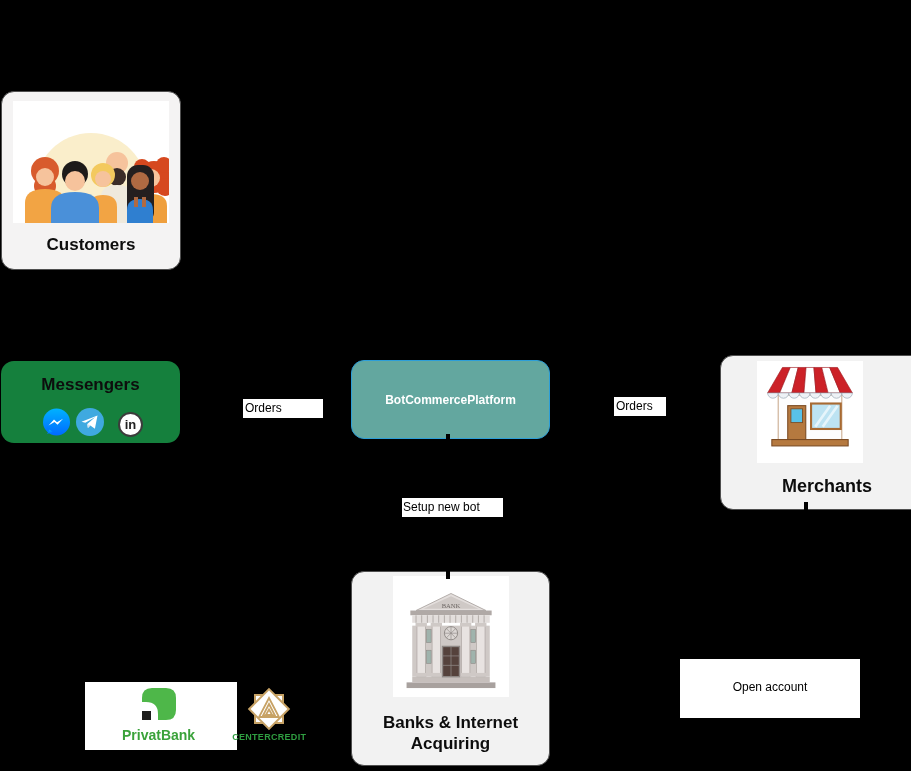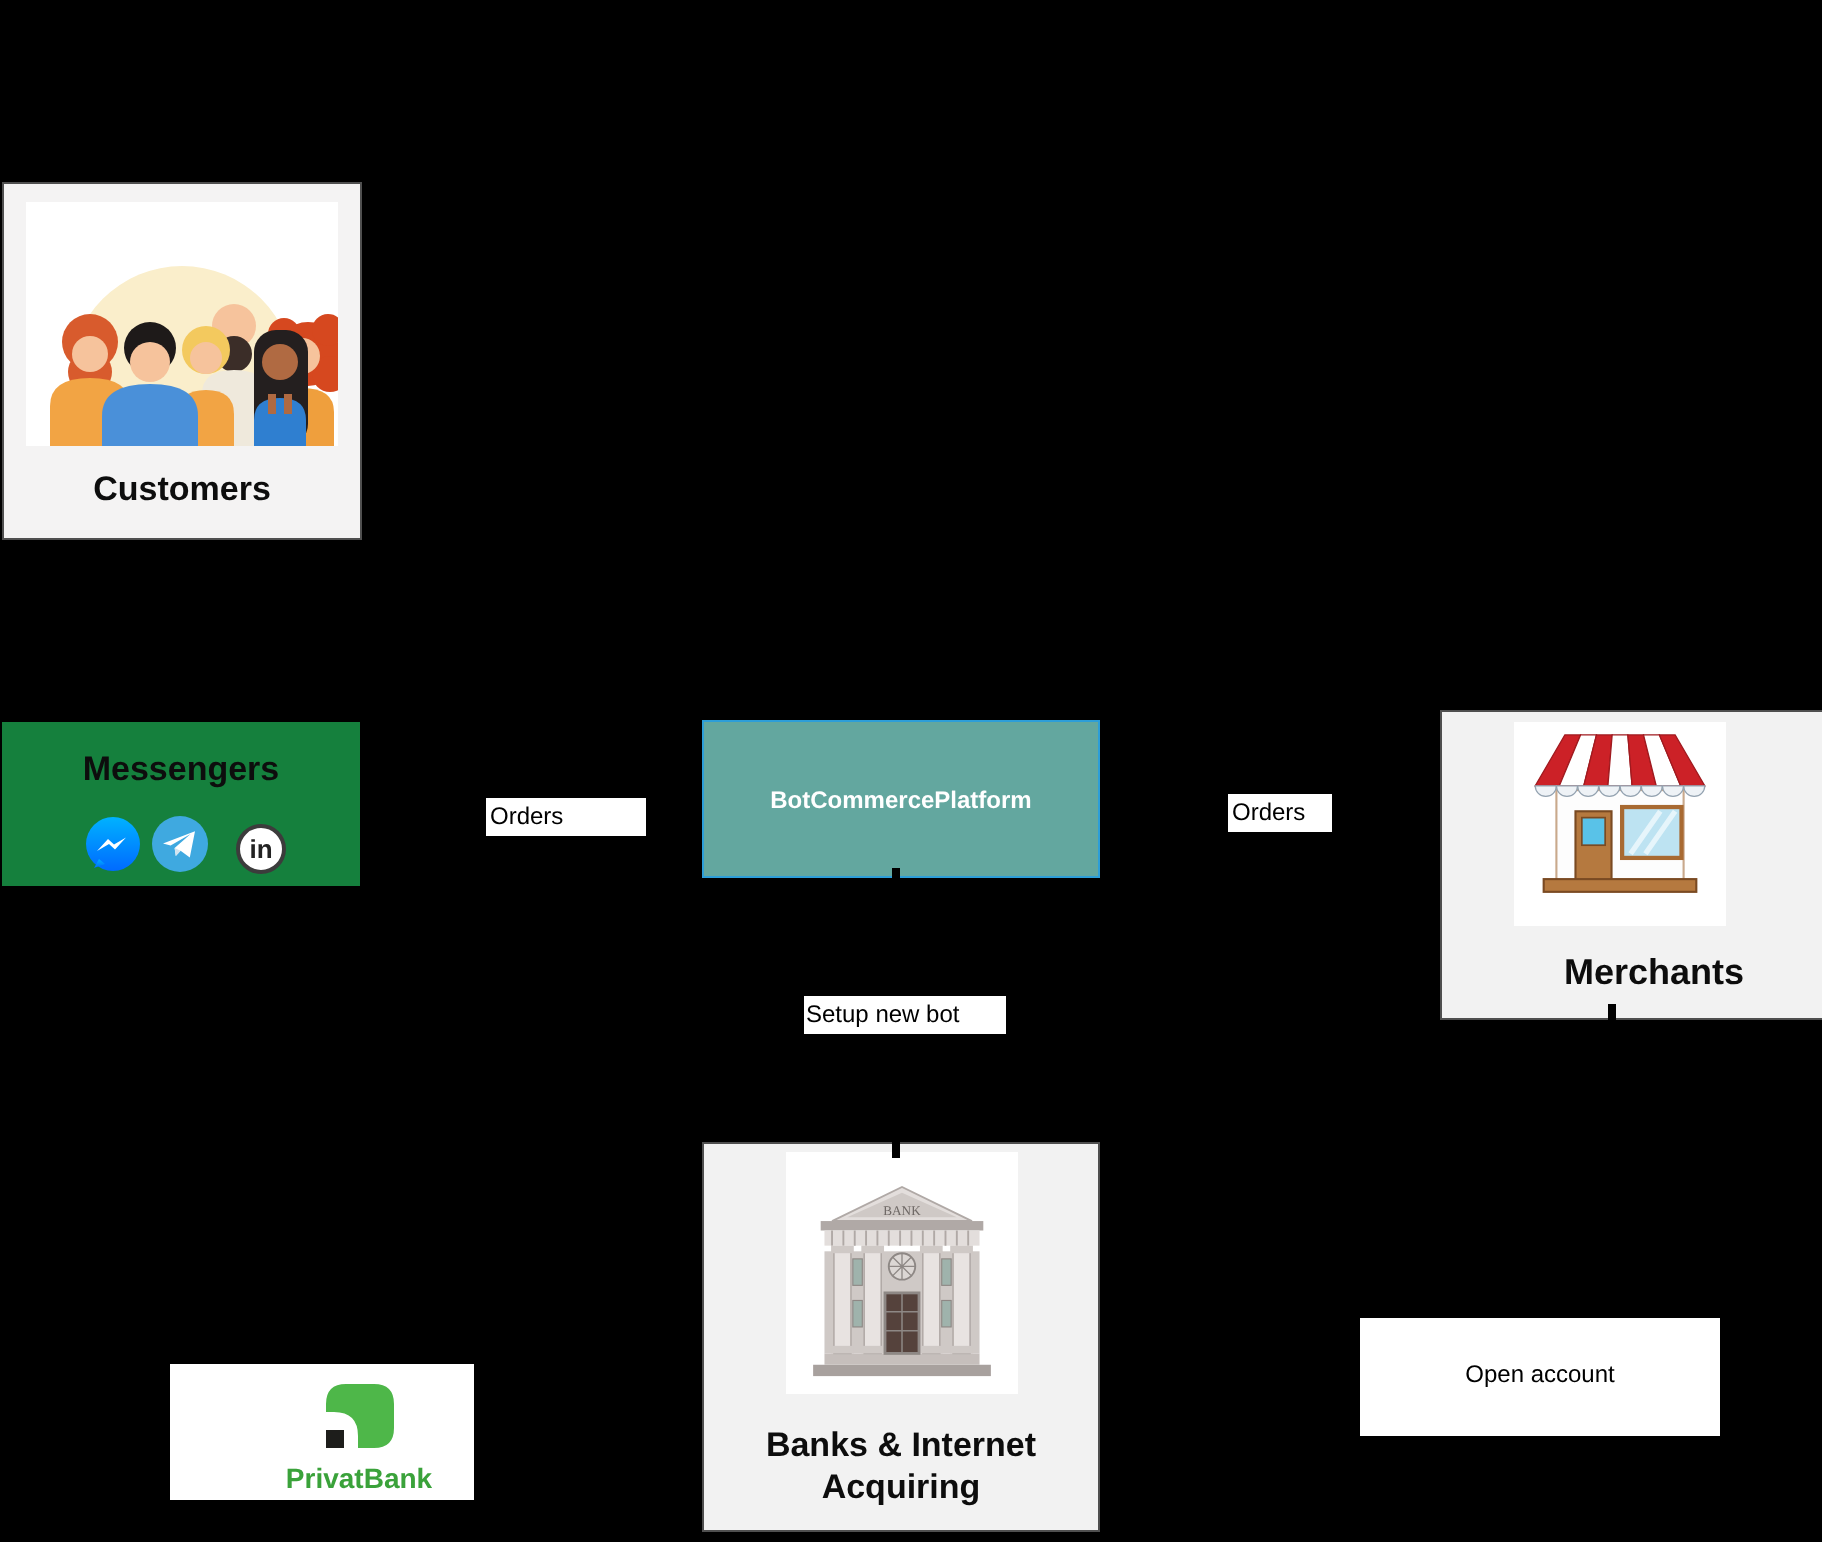--- a/index.html
+++ b/index.html
@@ -1,20 +1,20 @@
 <!DOCTYPE html>
 <html><head>
 <meta charset="utf-8">
 <style>
   html,body{margin:0;padding:0;background:#000;}
   body{width:911px;height:771px;position:relative;overflow:hidden;
        font-family:"Liberation Sans", sans-serif;}
   .canvas{position:absolute;inset:0;background:#000;}
 
-  .node{position:absolute;box-sizing:border-box;}
+  .node{position:absolute;box-sizing:border-box;border-radius:13px;}
   .node-label{font-weight:bold;color:#0d0d0d;text-align:center;}
 
   
   .customers{left:1px;top:91px;width:180px;height:179px;background:#f4f3f3;border:1px solid #4f4f4f;}
   .customers .illus{position:absolute;left:11px;top:9px;width:156px;height:122px;background:#fff;overflow:hidden;}
   .customers .node-label{position:absolute;left:0;top:143px;width:100%;font-size:17px;}
 
   
   .messengers{left:1px;top:361px;width:179px;height:82px;background:#15803d;}
   .messengers .node-label{position:absolute;left:0;top:14px;width:100%;font-size:17px;}
@@ -47,21 +47,21 @@
   .lbl-orders-right{left:614px;top:397px;width:50px;height:19px;padding-left:2px;}
   .lbl-setup{left:402px;top:498px;width:100px;height:19px;padding-left:1px;}
   .lbl-open{left:680px;top:659px;width:180px;height:41px;text-align:center;line-height:20px;padding-top:18px;}
 
   
   .connector{position:absolute;background:#000;z-index:5;}
 
   
   .logos{position:absolute;left:85px;top:682px;width:152px;height:68px;background:#fff;
          display:flex;align-items:stretch;}
-  .logo-col{flex:1;display:flex;flex-direction:column;align-items:center;justify-content:center;padding-left:37px;}
+  .logo-col{flex:1;display:flex;flex-direction:column;align-items:center;justify-content:flex-start;padding-left:37px;}
   .privat-text{font-size:14px;font-weight:bold;color:#3aa23a;margin-top:0px;}
   .cc-text{font-size:9px;font-weight:bold;color:#2f9e41;letter-spacing:0.3px;margin-top:-1px;}
 </style>
 </head>
 <body>
 
 <div class="canvas">
 
   <div class="connector" style="left:446px;top:434px;width:4px;height:145px;"></div>
   <div class="connector" style="left:804px;top:502px;width:4px;height:60px;"></div>
@@ -243,15 +243,29 @@
   </div>
 
   <div class="logos">
     <div class="logo-col">
       <svg width="36" height="40" viewBox="0 0 36 40" style="margin-top:5px">
         <path d="M13 1 H25 Q35 1 35 11 V23 Q35 33 25 33 H17 V27 Q17 15 5 15 H1 V11 Q1 1 11 1 Z" fill="#4eb749"></path>
         <rect x="1" y="24" width="9" height="9" fill="#1d1d1b"></rect>
       </svg>
       <div class="privat-text">PrivatBank</div>
     </div>
+    <div class="logo-col">
+      <svg width="48" height="48" viewBox="0 0 48 48" style="margin-top:3px">
+        <g fill="#ffffff" stroke="#c7a265" stroke-width="2">
+          <rect x="10" y="10" width="28" height="28"></rect>
+          <rect x="10" y="10" width="28" height="28" transform="rotate(45 24 24)"></rect>
+        </g>
+        <g fill="none" stroke="#c7a265" stroke-width="1.8">
+          <path d="M24 13 L34 32 H14 Z"></path>
+          <path d="M24 19 L30 30.5 H18 Z"></path>
+          <path d="M24 24.5 L27.2 30 H20.8 Z"></path>
+        </g>
+      </svg>
+      <div class="cc-text">CENTERCREDIT</div>
+    </div>
   </div>
 
 </div>
 
 </body></html>

